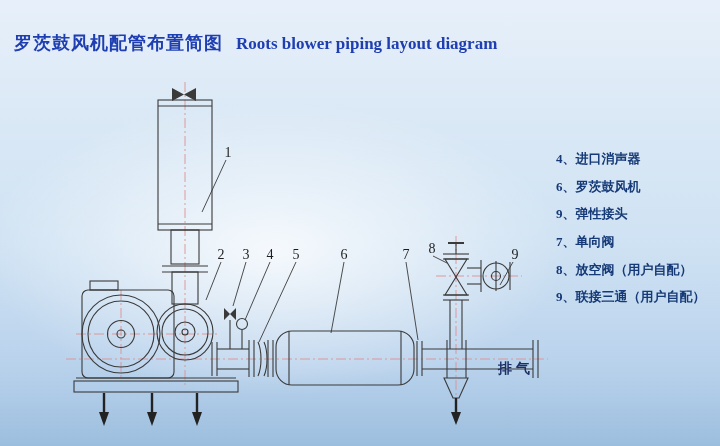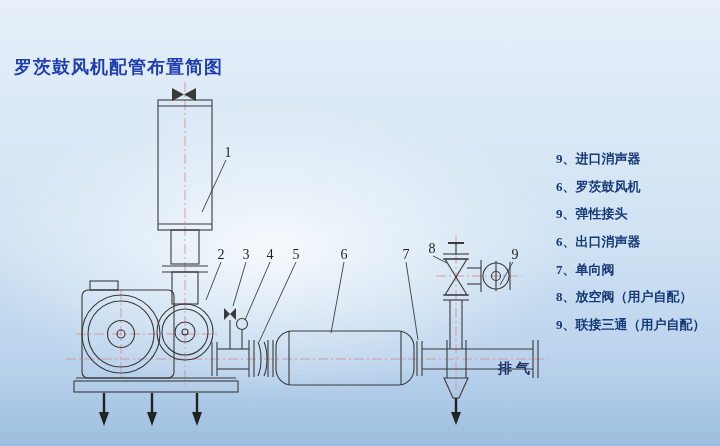--- a/index.html
+++ b/index.html
@@ -9,37 +9,38 @@
     position:relative; width:720px; height:446px; overflow:hidden;
     background:
       radial-gradient(ellipse 420px 210px at 38% 56%, rgba(255,255,255,.8), rgba(255,255,255,0) 70%),
       linear-gradient(180deg,#e7f0fa 0%,#dbe9f6 25%,#cfe2f3 55%,#b9d2ec 82%,#9cbede 100%);
   }
   .title-bar {
     position:absolute; left:14px; top:31px;
     display:flex; gap:13px; align-items:baseline;
     color:#1e3eb1; white-space:nowrap;
   }
-  .title-zh { font-family:Liberation Serif, serif; font-weight:bold; font-size:18px; letter-spacing:1px;margin-top:24px; }
+  .title-zh { font-family:Liberation Serif, serif; font-weight:bold; font-size:18px; letter-spacing:1px; }
   .title-en { font-family:"Liberation Serif", serif; font-weight:bold; font-size:17px; }
   .legend {
     position:absolute; left:556px; top:145px; list-style:none;
     color:#163a77; font-family:"Liberation Serif", serif;
     font-size:13px; font-weight:bold;
   }
   .legend li { height:27.7px; line-height:27.7px; white-space:nowrap; }
   svg.diagram { position:absolute; left:0; top:0; }
 </style>
 </head>
 <body>
 
 <div class="stage">
 
   <div class="title-bar">
     <span class="title-zh">罗茨鼓风机配管布置简图</span>
+    <span class="title-en">Roots blower piping layout diagram</span>
   </div>
 
   <svg class="diagram" width="720" height="446" viewBox="0 0 720 446">
 
     <g stroke="#de9191" stroke-width="0.9" stroke-dasharray="10 3 2 3" fill="none">
       <line x1="66" y1="359" x2="548" y2="359"></line>
       <line x1="185" y1="82" x2="185" y2="386"></line>
       <line x1="121" y1="290" x2="121" y2="380"></line>
       <line x1="76" y1="334" x2="220" y2="334"></line>
       <line x1="456" y1="236" x2="456" y2="424"></line>
@@ -168,22 +169,21 @@
       <text x="344" y="259">6</text>
       <text x="406" y="259">7</text>
       <text x="432" y="253">8</text>
       <text x="515" y="259">9</text>
     </g>
 
     <text x="498" y="373" font-size="14" font-weight="bold" fill="#1c2f66" letter-spacing="4" font-family="'Liberation Serif',serif">排气</text>
   </svg>
 
   <ul class="legend">
-    <li>9、进口消声器</li>
+    <li>4、进口消声器</li>
     <li>6、罗茨鼓风机</li>
     <li>9、弹性接头</li>
-    <li>6、出口消声器</li>
     <li>7、单向阀</li>
     <li>8、放空阀（用户自配）</li>
     <li>9、联接三通（用户自配）</li>
   </ul>
 
 </div>
 
 </body></html>

